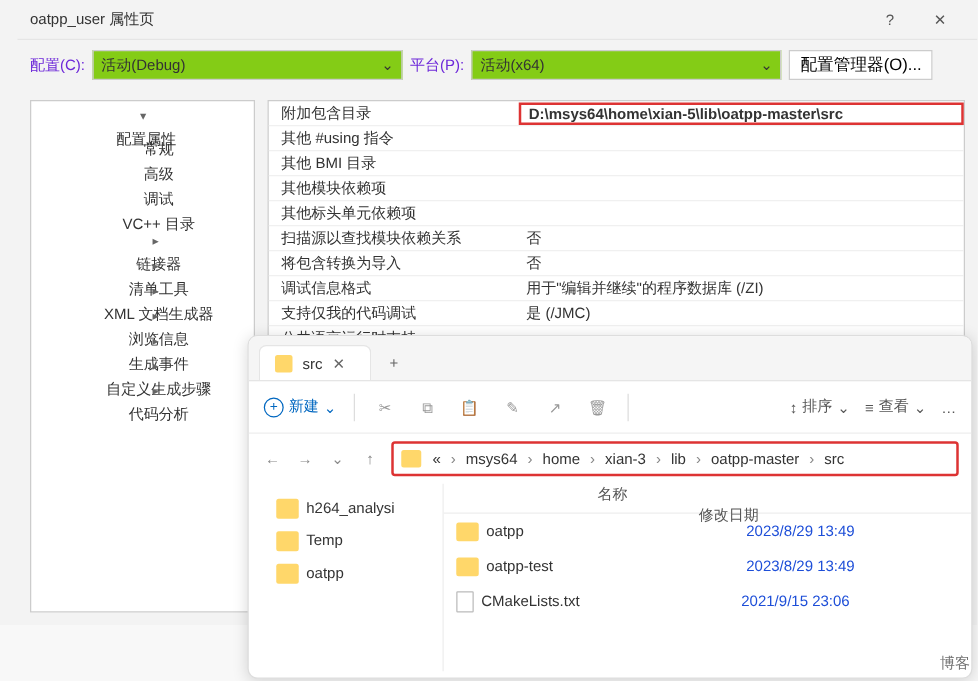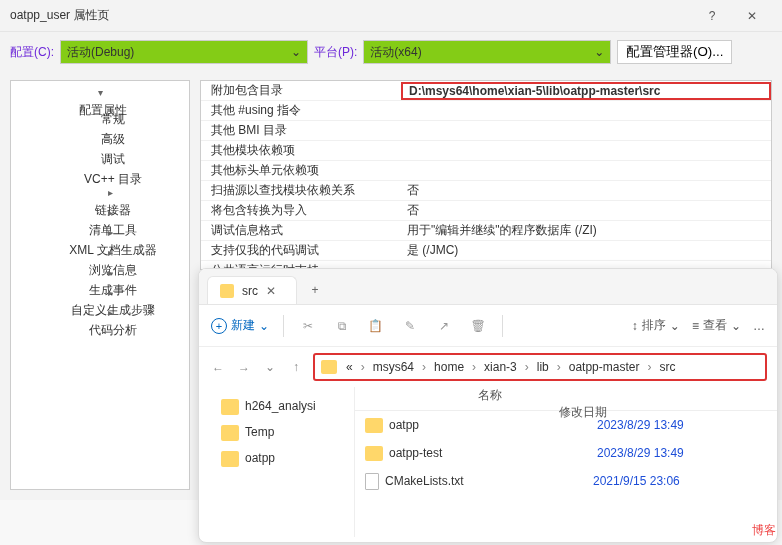--- a/index.html
+++ b/index.html
@@ -1,18 +1,18 @@
 <!DOCTYPE html>
 <html><head>
 <meta charset="utf-8">
 <style>
 * { box-sizing: border-box; font-family: "Microsoft YaHei", "Segoe UI", sans-serif; }
 body { margin: 0; background: #f8f8f8; font-size: 12px; color: #333; width: 782px; height: 545px; overflow: hidden; position: relative; }
 
-.dialog { background: #f3f3f3; width: 782px; position: relative; }
+.dialog { background: #f3f3f3; width: 782px; position: relative; padding-left: 14px; }
 .titlebar { height: 32px; display: flex; align-items: center; padding: 0 10px; background: #f3f3f3; border-bottom: 1px solid #e5e5e5; }
 .titlebar .title { flex: 1; font-size: 12px; }
 .titlebar .btn { width: 40px; height: 32px; display:flex; align-items:center; justify-content:center; color:#555; }
 
 .toprow { height: 40px; display:flex; align-items:center; padding: 4px 10px; gap:6px; background:#f3f3f3; }
 .toprow label { color:#6d28d9; }
 .toprow select, .toprow .combo { height:24px; border:1px solid #ccc; background:#84cc16; padding:0 6px; font-size:12px; }
 .combo.config { width: 248px; display:flex; align-items:center; justify-content:space-between; }
 .combo.platform { width: 248px; display:flex; align-items:center; justify-content:space-between; }
 .mgrbtn { height:24px; padding:0 8px; border:1px solid #ccc; background:#fff; }
@@ -62,21 +62,21 @@
 .ex-main { flex:1; }
 .ex-cols { display:flex; height:24px; align-items:center; border-bottom:1px solid #eee; padding-left:34px; color:#555;flex-direction:column; }
 .ex-cols .c1 { width:210px; }
 .ex-row { display:flex; align-items:center; height:28px; padding-left:10px; }
 .ex-row .icon { width:20px; height:18px; margin-right:6px; display:flex; align-items:center; justify-content:center;}
 .ex-row .icon.folder { background:#ffd76a; border-radius:2px; width:18px; height:15px;}
 .ex-row .icon.file { border:1px solid #bbb; width:14px; height:17px; border-radius:1px; position:relative;}
 .ex-row .n { width:208px; }
 .ex-row .d { color:#1d4ed8; }
 
-.watermark { position:absolute; right:6px; bottom:6px; color:#ef4444; font-size:12px; pointer-events:none;}
+.watermark { position:absolute; right:6px; bottom:6px; color:#737373; font-size:12px; pointer-events:none;}
 </style>
 </head>
 <body>
 
 <div class="dialog">
   <div class="titlebar">
     <span class="title">oatpp_user 属性页</span>
     <span class="btn">?</span>
     <span class="btn">✕</span>
   </div>

